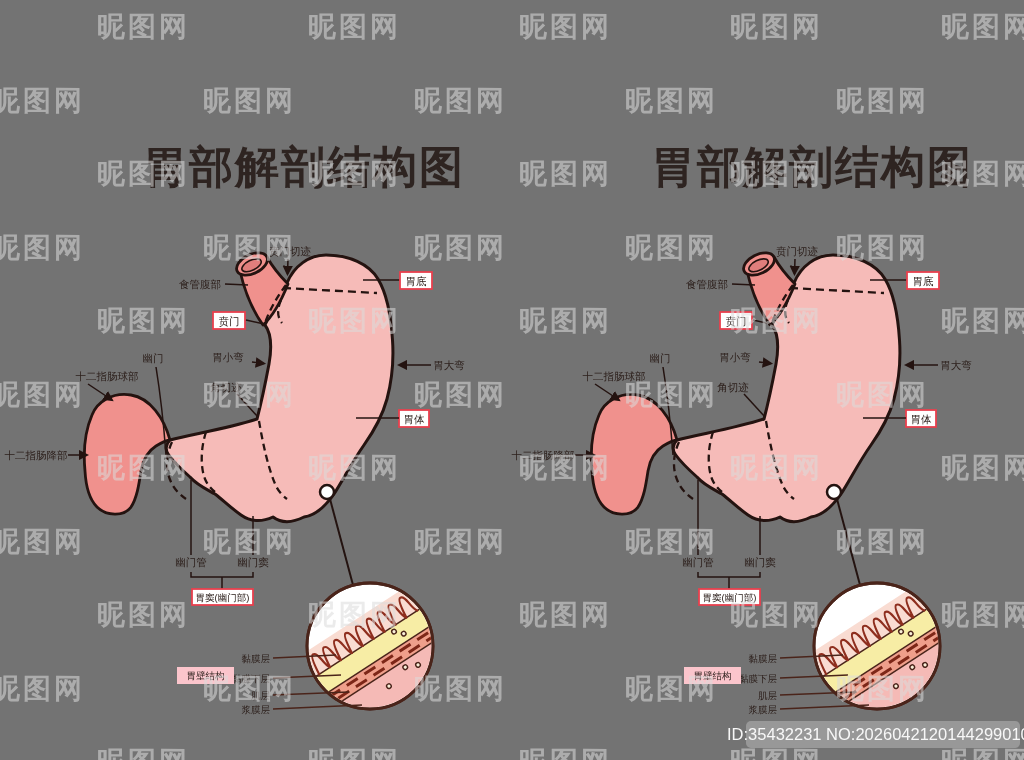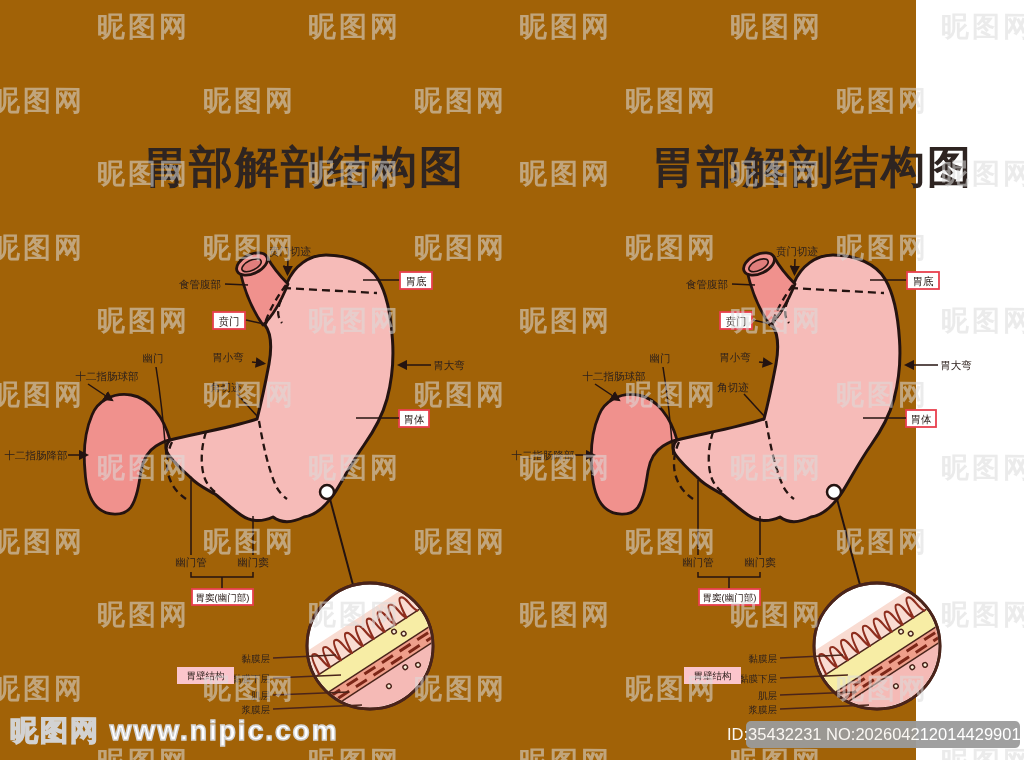--- a/index.html
+++ b/index.html
@@ -1,18 +1,18 @@
 <!DOCTYPE html>
 <html><head>
 <meta charset="utf-8">
 <style>
   html,body{margin:0;padding:0;}
   body{width:1024px;height:760px;position:relative;overflow:hidden;background:#ffffff;
        font-family:"Liberation Sans",sans-serif;}
-  .stage{position:absolute;inset:0;width:916px;height:760px;background:#a16207;}
+  .stage{position:absolute;inset:0;width:1024px;height:760px;background:#737373;}
 
   
   .wm{position:absolute;font-weight:bold;font-size:28px;letter-spacing:3px;
       color:var(--c-watermark);opacity:.55;white-space:nowrap;pointer-events:none;z-index:6;}
 
   
   .title{position:absolute;transform:translateX(-50%);font-weight:bold;color:#2e2421;
          white-space:nowrap;z-index:3;}
   .title.l1{font-size:44px;letter-spacing:6px;top:68px;}
   .title.l2{font-size:44px;letter-spacing:2px;top:138px;font-family:Liberation Mono, monospace;}
@@ -358,19 +358,15 @@
     <line class="ins-line" x1="273" y1="450" x2="341" y2="447"></line>
     <text class="lbl-s" x="270" y="471" text-anchor="end">肌层</text>
     <line class="ins-line" x1="273" y1="467" x2="349" y2="464"></line>
     <text class="lbl-s" x="270" y="485" text-anchor="end">浆膜层</text>
     <line class="ins-line" x1="273" y1="481" x2="362" y2="477"></line>
     <rect class="pbox" x="177" y="439" width="57" height="17"></rect>
     <text class="lbl-s" x="205.5" y="450.5" text-anchor="middle">胃壁结构</text>
   </svg>
   </div>
 
-  <div class="footer-logo">
-    <span>昵图网</span>
-    <span>www.nipic.com</span>
-  </div>
   <div class="idbox">ID:35432231 NO:20260421201442990102</div>
 
 </div>
 
 </body></html>

